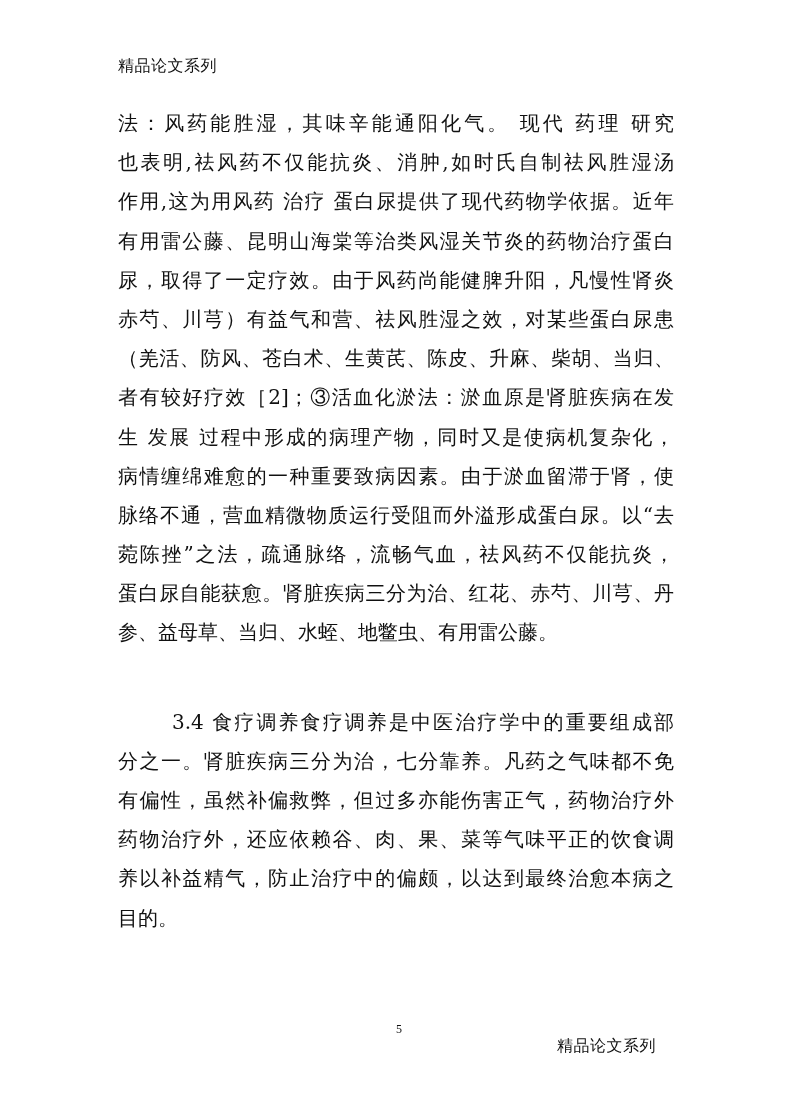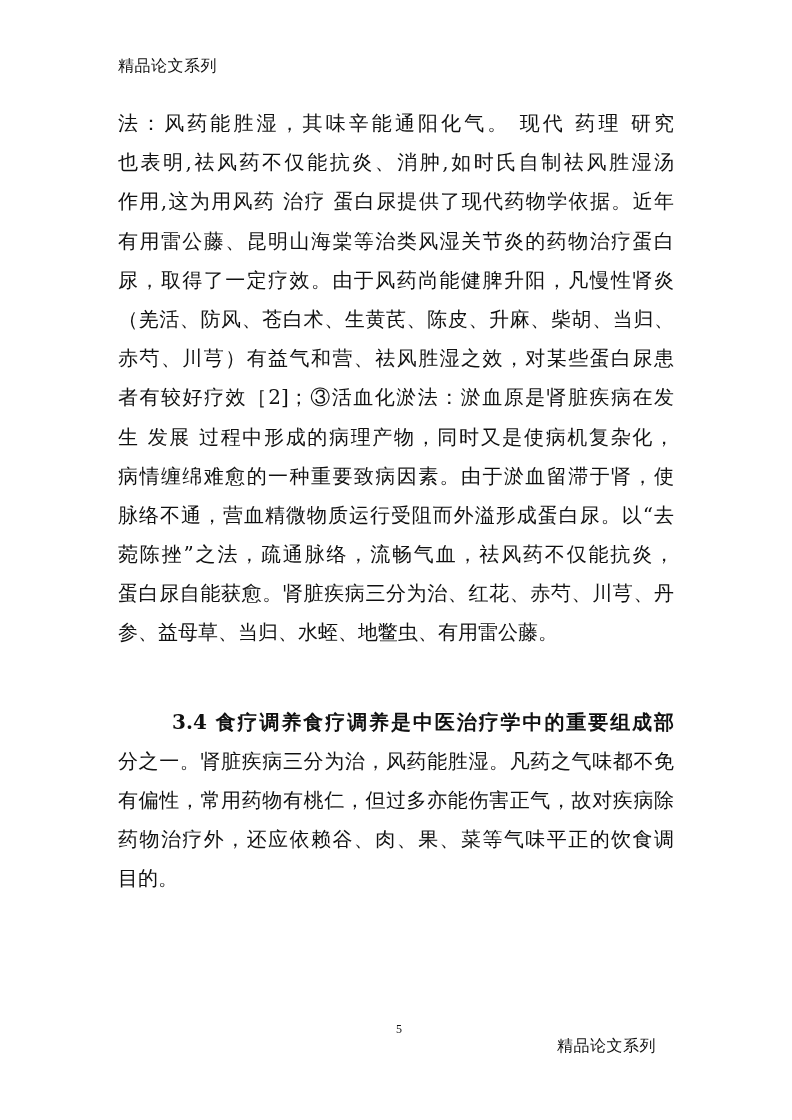--- a/index.html
+++ b/index.html
@@ -42,21 +42,20 @@
       height: 39.2px;
     }
     .line.last {
       text-align-last: left;
     }
     .gap {
       height: 50px;
     }
     .indent {
       padding-left: 54px;
-      font-weight: bold;
     }
     .page-number {
       position: absolute;
       left: 396px;
       top: 1022px;
       font-family: "Liberation Serif", "DejaVu Serif", serif;
       font-size: 12px;
       color: #111;
     }
     .footer {
@@ -74,35 +73,36 @@
 
 <div class="header">精品论文系列</div>
 
 <div class="body-text">
   <div>
     <span class="line">法：风药能胜湿，其味辛能通阳化气。 现代 药理 研究</span>
     <span class="line">也表明,祛风药不仅能抗炎、消肿,如时氏自制祛风胜湿汤</span>
     <span class="line">作用,这为用风药 治疗 蛋白尿提供了现代药物学依据。近年</span>
     <span class="line">有用雷公藤、昆明山海棠等治类风湿关节炎的药物治疗蛋白</span>
     <span class="line">尿，取得了一定疗效。由于风药尚能健脾升阳，凡慢性肾炎</span>
+    <span class="line">赤芍、川芎）有益气和营、祛风胜湿之效，对某些蛋白尿患</span>
     <span class="line">（羌活、防风、苍白术、生黄芪、陈皮、升麻、柴胡、当归、</span>
-    <span class="line">赤芍、川芎）有益气和营、祛风胜湿之效，对某些蛋白尿患</span>
     <span class="line">者有较好疗效［2]；③活血化淤法：淤血原是肾脏疾病在发</span>
     <span class="line">生 发展 过程中形成的病理产物，同时又是使病机复杂化，</span>
     <span class="line">病情缠绵难愈的一种重要致病因素。由于淤血留滞于肾，使</span>
     <span class="line">脉络不通，营血精微物质运行受阻而外溢形成蛋白尿。以“去</span>
     <span class="line">菀陈挫”之法，疏通脉络，流畅气血，祛风药不仅能抗炎，</span>
     <span class="line">蛋白尿自能获愈。肾脏疾病三分为治、红花、赤芍、川芎、丹</span>
     <span class="line last">参、益母草、当归、水蛭、地鳖虫、有用雷公藤。</span>
   </div>
   <div class="gap"></div>
   <div>
     <span class="line indent">3.4  食疗调养食疗调养是中医治疗学中的重要组成部</span>
-    <span class="line">分之一。肾脏疾病三分为治，风药能胜湿。凡药之气味都不免</span>
-    <span class="line">有偏性，常用药物有桃仁，但过多亦能伤害正气，故对疾病除</span>
+    <span class="line">分之一。肾脏疾病三分为治，七分靠养。凡药之气味都不免</span>
+    <span class="line">有偏性，虽然补偏救弊，但过多亦能伤害正气，药物治疗外</span>
     <span class="line">药物治疗外，还应依赖谷、肉、果、菜等气味平正的饮食调</span>
+    <span class="line">养以补益精气，防止治疗中的偏颇，以达到最终治愈本病之</span>
     <span class="line last">目的。</span>
   </div>
 </div>
 
 <div class="page-number">5</div>
 
 <div class="footer">精品论文系列</div>
 
 </body></html>

